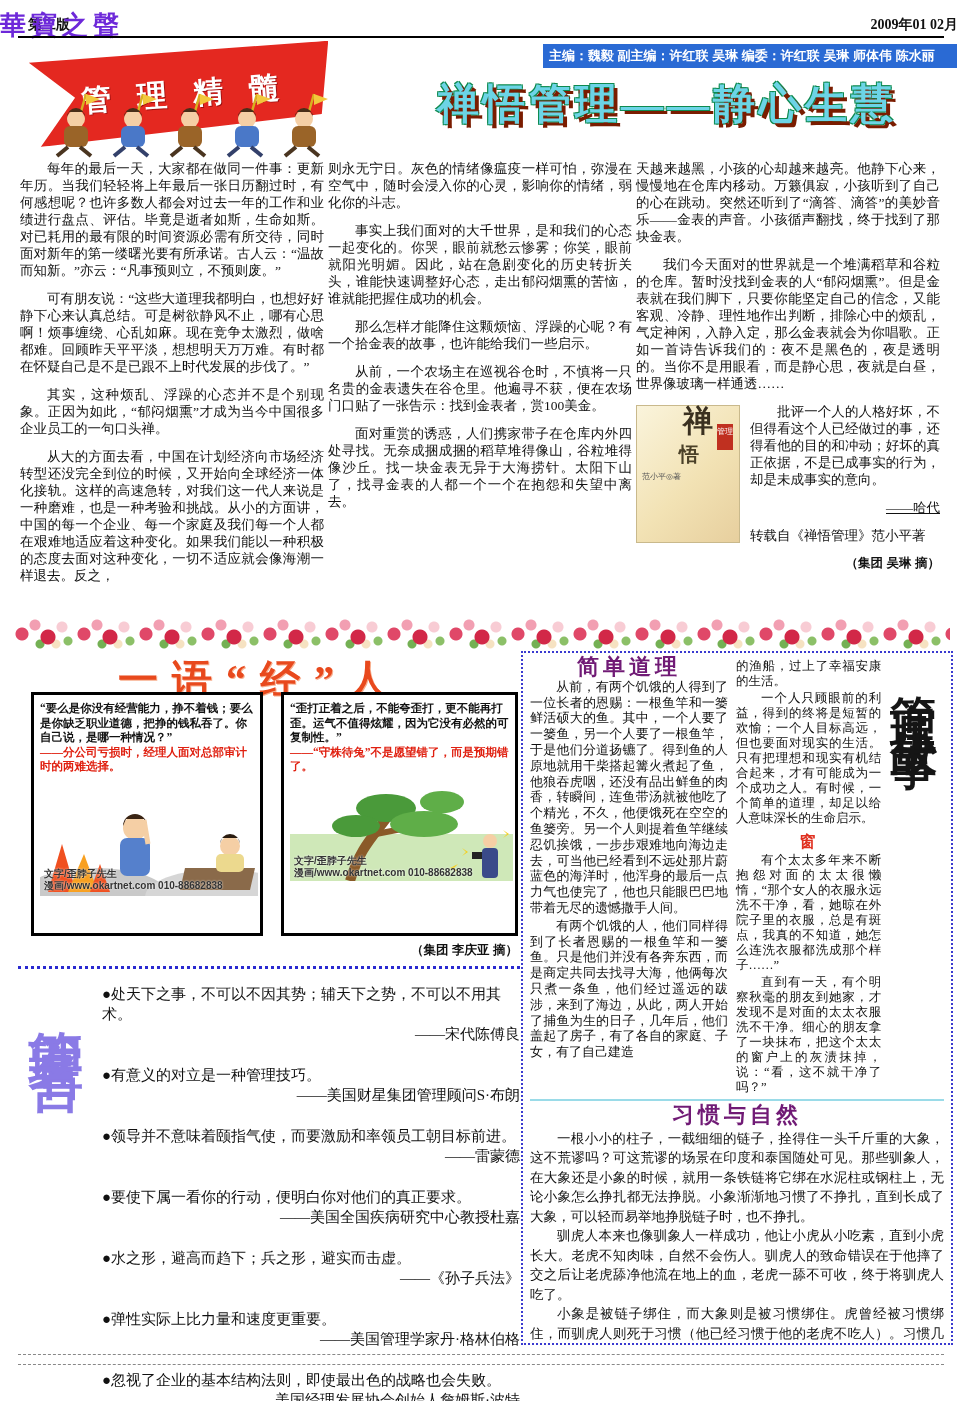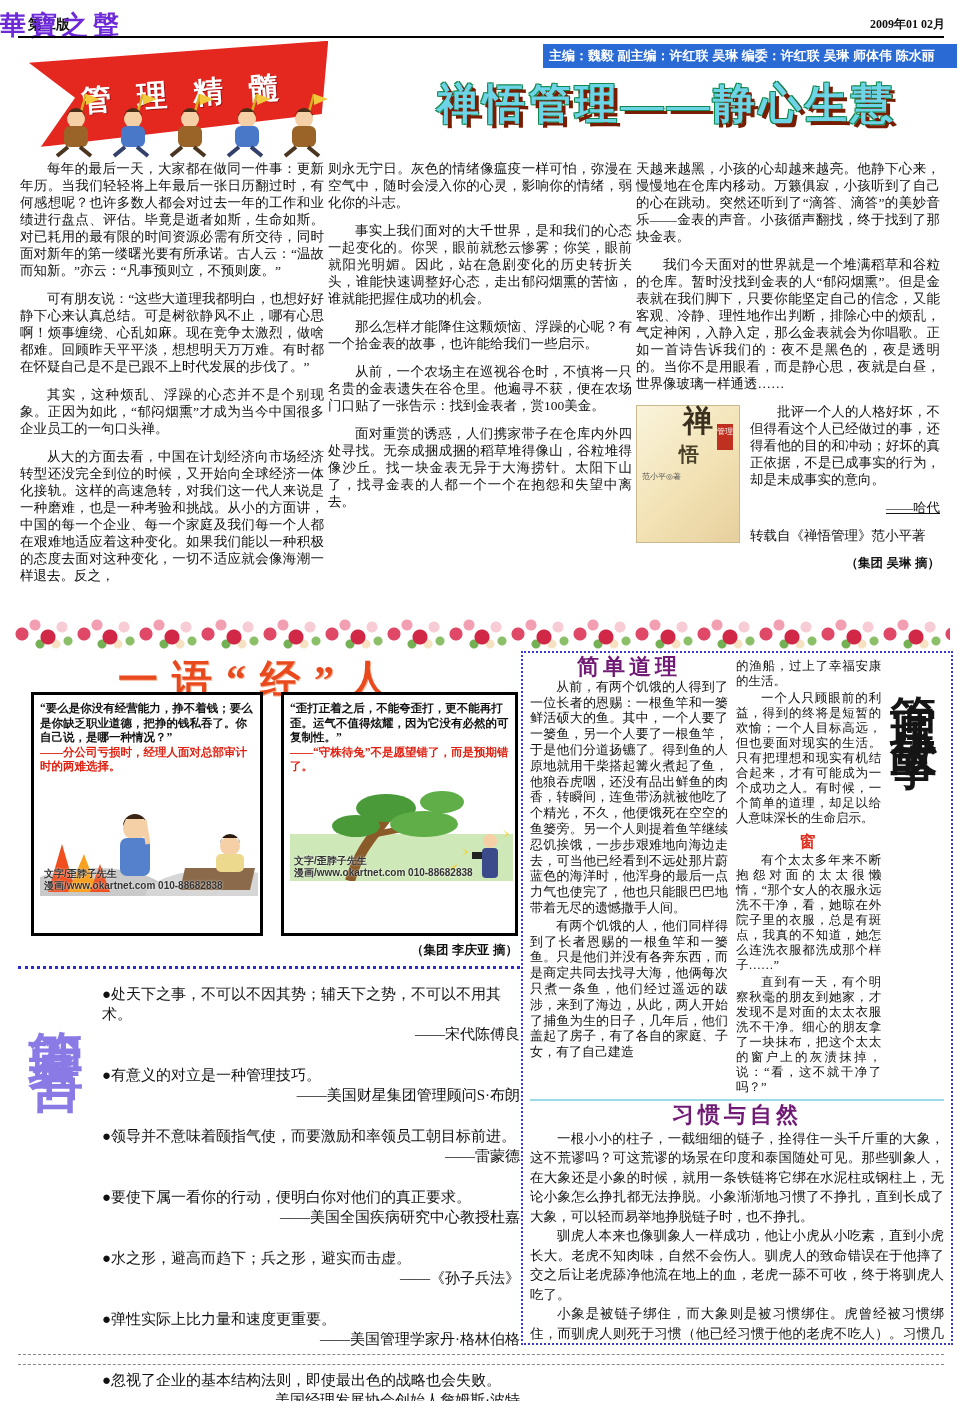--- a/index.html
+++ b/index.html
@@ -2,21 +2,21 @@
 <html><head>
 <meta charset="utf-8">
 <style>
   html,body{margin:0;padding:0;background:#e8e8e8;}
   .page{position:relative;width:962px;height:1401px;background:#fff;margin:0 auto;
         font-family:"Liberation Serif","DejaVu Serif",serif;color:#111;overflow:hidden;}
   
   .hdr-left{position:absolute;left:28px;top:16px;font-size:14px;font-weight:bold;}
   .masthead{position:absolute;left:0;top:8px;width:962px;text-align:left;
             font-size:26px;font-weight:bold;color:#6d28d9;letter-spacing:5px;}
-  .hdr-right{position:absolute;right:17px;top:16px;font-size:12px;font-weight:bold;}
+  .hdr-right{position:absolute;right:4px;top:16px;font-size:14px;font-weight:bold;}
   .hdr-rule{position:absolute;left:18px;top:36px;width:926px;height:2px;background:#000;}
   .edit-bar{position:absolute;left:543px;top:44px;width:414px;background:#2a6ad4;color:#fff;
             font-family:"Liberation Sans",sans-serif;font-size:13px;font-weight:bold;
             padding:3px 6px;box-sizing:border-box;white-space:nowrap;}
   
   .flag{position:absolute;left:30px;top:46px;width:300px;height:96px;background:#e42820;
         clip-path:polygon(0 12%,100% 0,97% 76%,3% 100%,15% 50%);
         display:flex;align-items:center;justify-content:center;transform:rotate(-2deg);}
   .flag span{color:#fff;font-size:30px;font-weight:bold;letter-spacing:26px;text-indent:26px;
              transform:rotate(-2deg);text-shadow:1px 1px 0 #a01010;}

